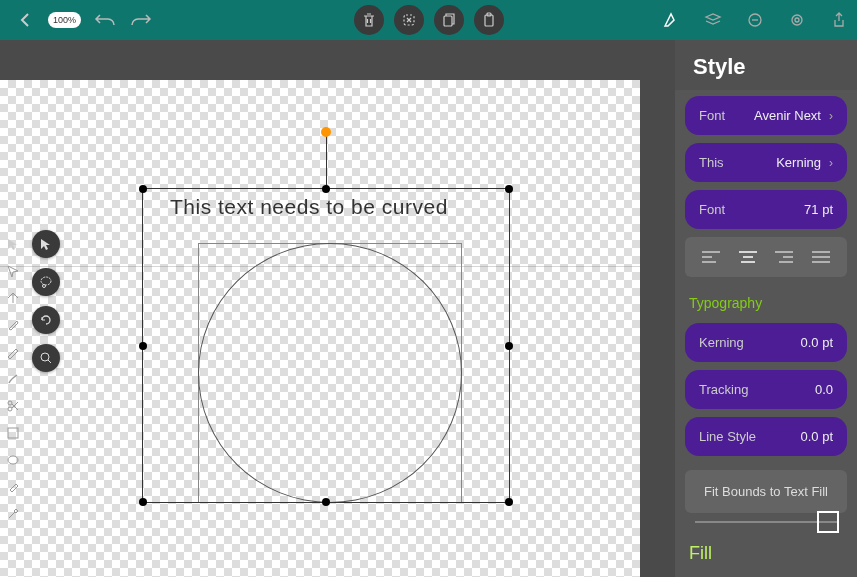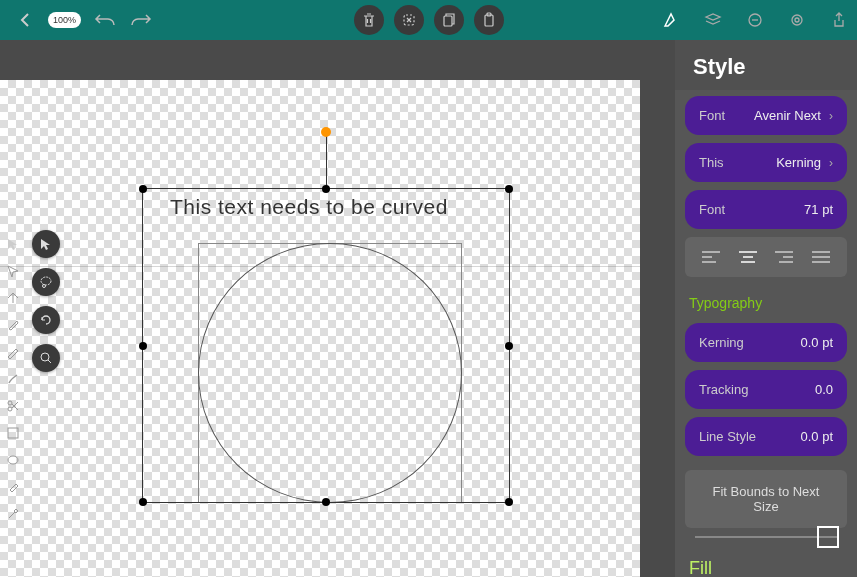--- a/index.html
+++ b/index.html
@@ -309,18 +309,18 @@
     </div>
     <div class="prop-row">
       <span class="prop-label">Tracking</span>
       <span class="prop-value">0.0</span>
     </div>
     <div class="prop-row">
       <span class="prop-label">Line Style</span>
       <span class="prop-value">0.0 pt</span>
     </div>
   </div>
-  <div class="fit-btn">Fit Bounds to Next Size</div>
+  <div class="fit-btn">Fit Bounds to Text Fill</div>
   <div class="slider-track">
     <div class="slider-thumb"></div>
   </div>
   <div class="fill-label">Fill</div>
 </div>
 
 </body></html>

